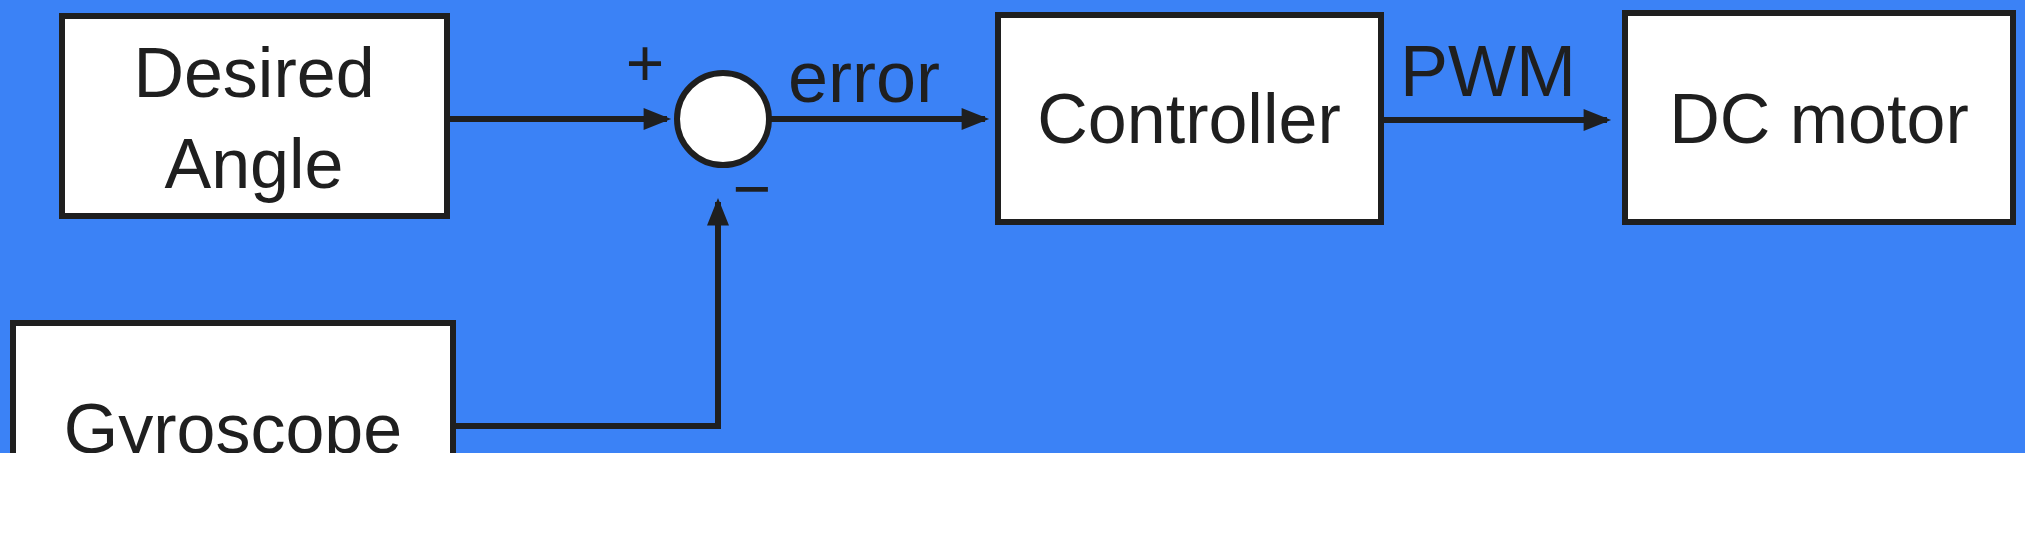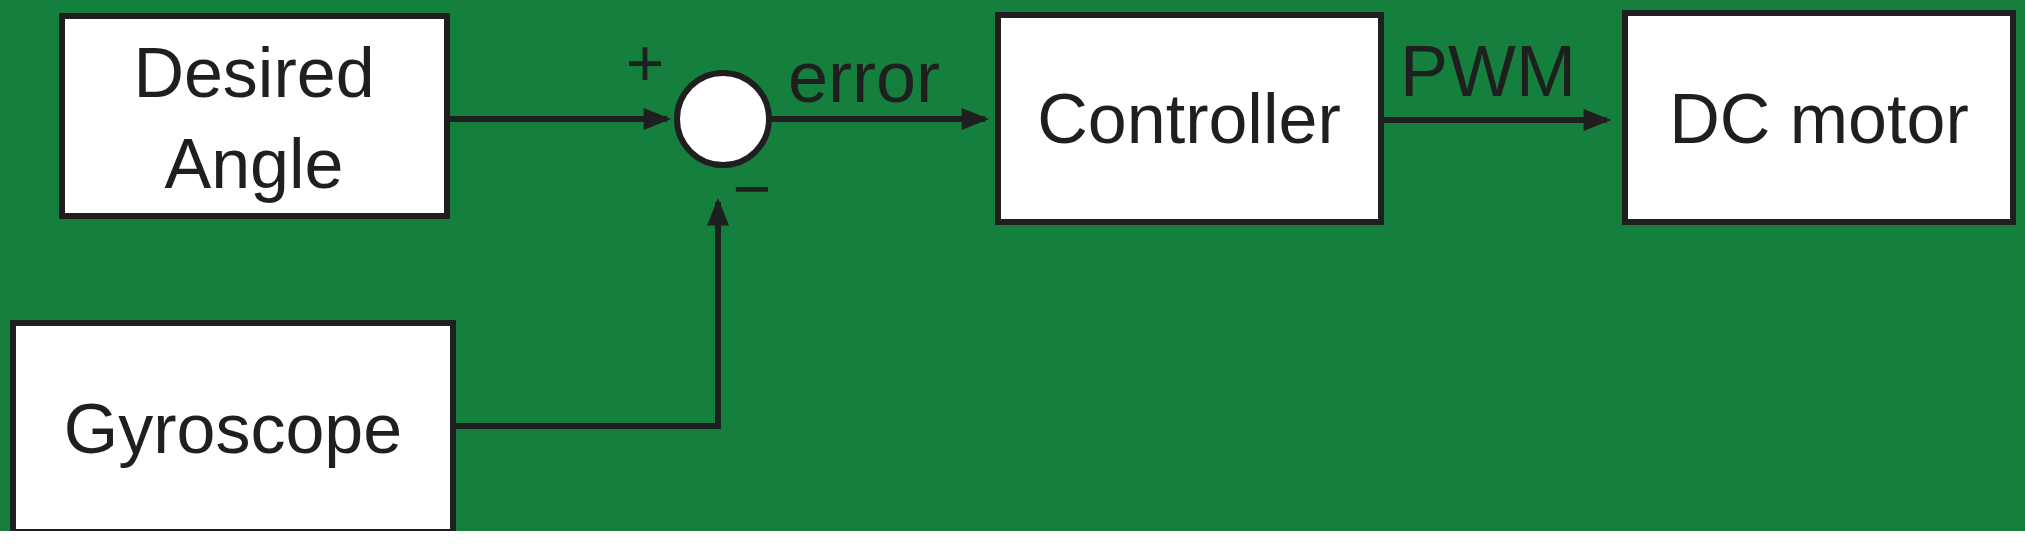--- a/index.html
+++ b/index.html
@@ -3,22 +3,22 @@
 <meta charset="utf-8">
 <style>
   html, body {
     margin: 0;
     padding: 0;
     background: #ffffff;
   }
   .stage {
     position: relative;
     width: 2025px;
-    height: 531px;
-    background: #15803d;
+    height: 453px;
+    background: #3b82f6;
     overflow: hidden;
   }
   svg {
     display: block;
   }
   svg text {
     font-family: "Liberation Sans", sans-serif;
     fill: #1f1f1f;
   }
   .block-label { font-size: 70px; }

